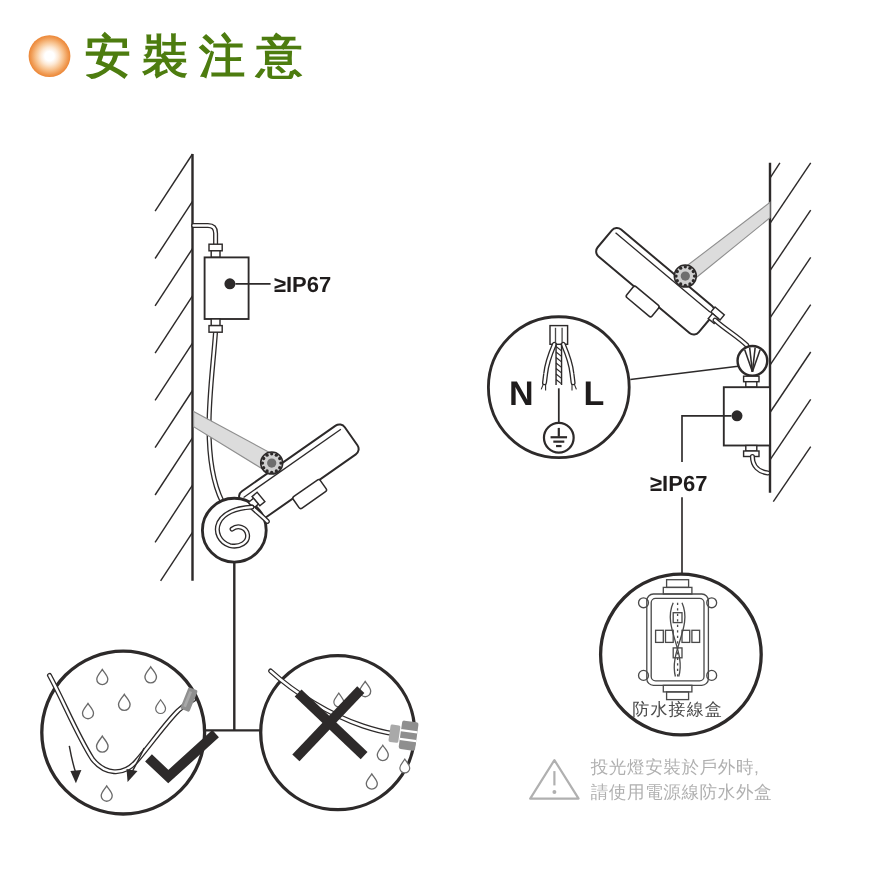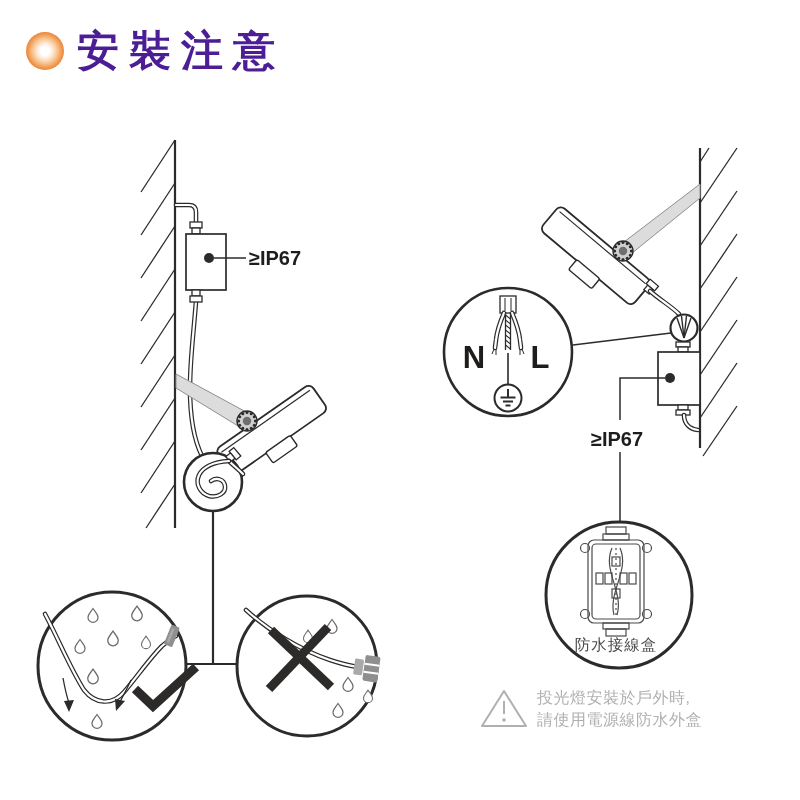--- a/index.html
+++ b/index.html
@@ -2,21 +2,21 @@
 <html><head>
 <meta charset="utf-8">
 <style>
   html,body{margin:0;padding:0;background:#ffffff;}
   #stage{position:relative;width:800px;height:800px;background:#fff;overflow:hidden;
          font-family:"Liberation Sans","DejaVu Sans",sans-serif;}
   #title-bar{position:absolute;left:26px;top:30px;display:flex;align-items:center;gap:13px;}
   #title-bullet{width:38px;height:38px;border-radius:50%;
     background:radial-gradient(circle at 50% 50%, #ffffff 0%, #ffffff 16%, #fde8d3 30%,
                #f8c491 46%, #f09a52 62%, #e97a26 76%, #e66c15 100%);}
-  #title-text{font-size:42px;font-weight:bold;color:#4c1d95;letter-spacing:10px;line-height:1;}
+  #title-text{font-size:42px;font-weight:bold;color:#4d7c0f;letter-spacing:10px;line-height:1;}
   svg text{font-family:"Liberation Sans","DejaVu Sans",sans-serif;}
   .ink{stroke:#2d2a2a;fill:none;}
   .w15{stroke-width:1.5;} .w2{stroke-width:2.2;} .w25{stroke-width:2.6;} .w3{stroke-width:3;}
   .hatch{stroke:#2d2a2a;stroke-width:1.3;fill:none;}
   .whitefill{fill:#ffffff;}
   .cable-o{stroke:#2d2a2a;stroke-width:4.6;fill:none;stroke-linecap:round;}
   .cable-i{stroke:#ffffff;stroke-width:2.2;fill:none;stroke-linecap:round;}
   .thin-line{stroke:#2d2a2a;stroke-width:1.3;fill:none;}
   .arm{fill:#dcdcdc;stroke:#8f8f8f;stroke-width:1;}
   .nut{fill:#ffffff;stroke:#2d2a2a;stroke-width:1.3;}

